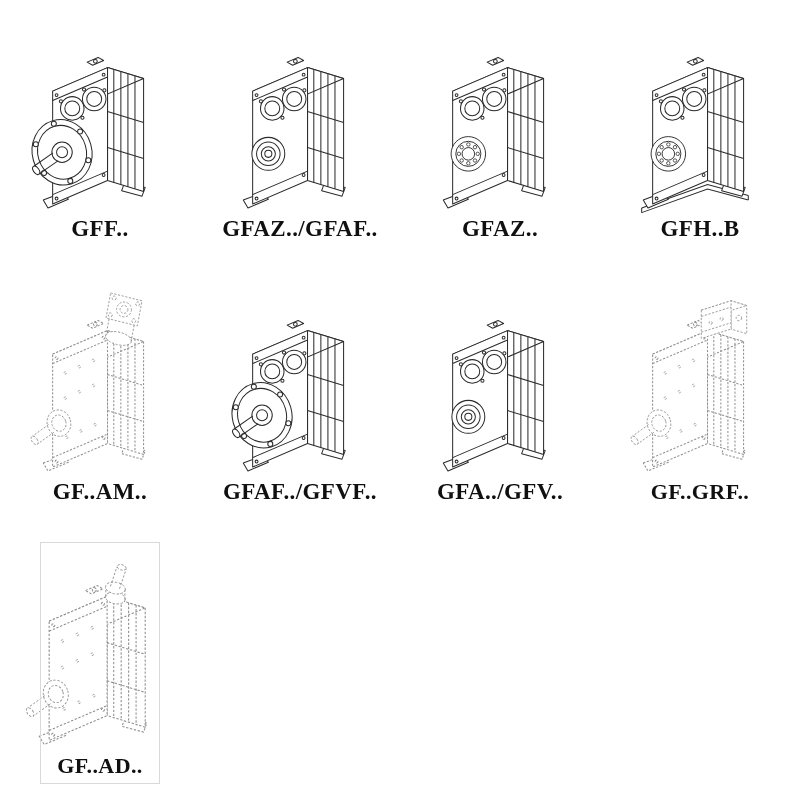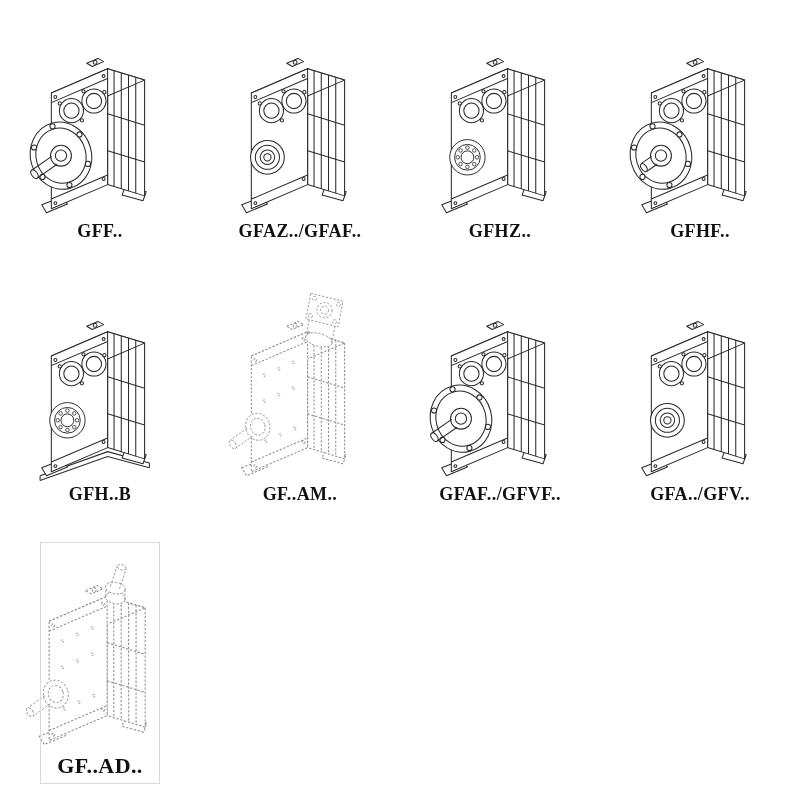--- a/index.html
+++ b/index.html
@@ -19,21 +19,21 @@
   .cell {
     display: flex; flex-direction: column;
     align-items: center; justify-content: flex-end;
     padding: 3px 2px 5px;
   }
   .drawing { height: 224px; width: auto; display: block; }
   .row3 .drawing { height: 232px; }
   .label {
     margin-top: 1px;
     font-weight: bold;
-    font-size: 18px;
+    font-size: 23px;
     letter-spacing: 0.4px;
     color: #101010;
     text-align: center;
     white-space: nowrap;
   }
   .label-lg { font-size: 22px; }
   .solid { color: #2a2a2a; }
   .phantom { color: #8f8f8f; }
   .phantom * { stroke-dasharray: 2.8 2; }
   .boxed { outline: 1px solid #d9d9d9; outline-offset: -1px; }
@@ -237,32 +237,23 @@
     </svg>
     <figcaption class="label">GFAZ../GFAF..</figcaption>
   </figure>
 
   <figure class="cell">
     <svg class="drawing solid" viewBox="0 0 190 250" role="img">
       <use href="#housing"></use>
         <use href="#twinbores"></use>
         <use href="#bearing"></use>
     </svg>
-    <figcaption class="label">GFHZ..</figcaption>
-  </figure>
-
-  <figure class="cell">
-    <svg class="drawing solid" viewBox="0 0 190 250" role="img">
-      <use href="#housing"></use>
-        <use href="#twinbores"></use>
-        <use href="#flange"></use>
-        <use href="#stub"></use>
-    </svg>
-    <figcaption class="label">GFHF..</figcaption>
-  </figure>
+    <figcaption class="label">GFAZ..</figcaption>
+  </figure>
+
 
 
   <figure class="cell">
     <svg class="drawing solid" viewBox="0 0 190 250" role="img">
       <use href="#base"></use>
         <use href="#housing"></use>
         <use href="#twinbores"></use>
         <use href="#bearing"></use>
     </svg>
     <figcaption class="label">GFH..B</figcaption>
@@ -291,20 +282,29 @@
 
   <figure class="cell row3">
     <svg class="drawing solid" viewBox="0 0 190 250" role="img">
       <use href="#housing"></use>
         <use href="#twinbores"></use>
         <use href="#bore"></use>
     </svg>
     <figcaption class="label">GFA../GFV..</figcaption>
   </figure>
 
+  <figure class="cell row3">
+    <svg class="drawing phantom" viewBox="0 0 190 250" role="img">
+      <use href="#housing"></use>
+        <use href="#dots"></use>
+        <use href="#phantomout"></use>
+        <use href="#adapterblock"></use>
+    </svg>
+    <figcaption class="label label-lg">GF..GRF..</figcaption>
+  </figure>
 
   <figure class="cell row3 boxed">
     <svg class="drawing phantom" viewBox="0 0 190 250" role="img">
       <use href="#housing"></use>
         <use href="#dots"></use>
         <use href="#phantomout"></use>
         <use href="#shaftup"></use>
     </svg>
     <figcaption class="label label-lg">GF..AD..</figcaption>
   </figure>

